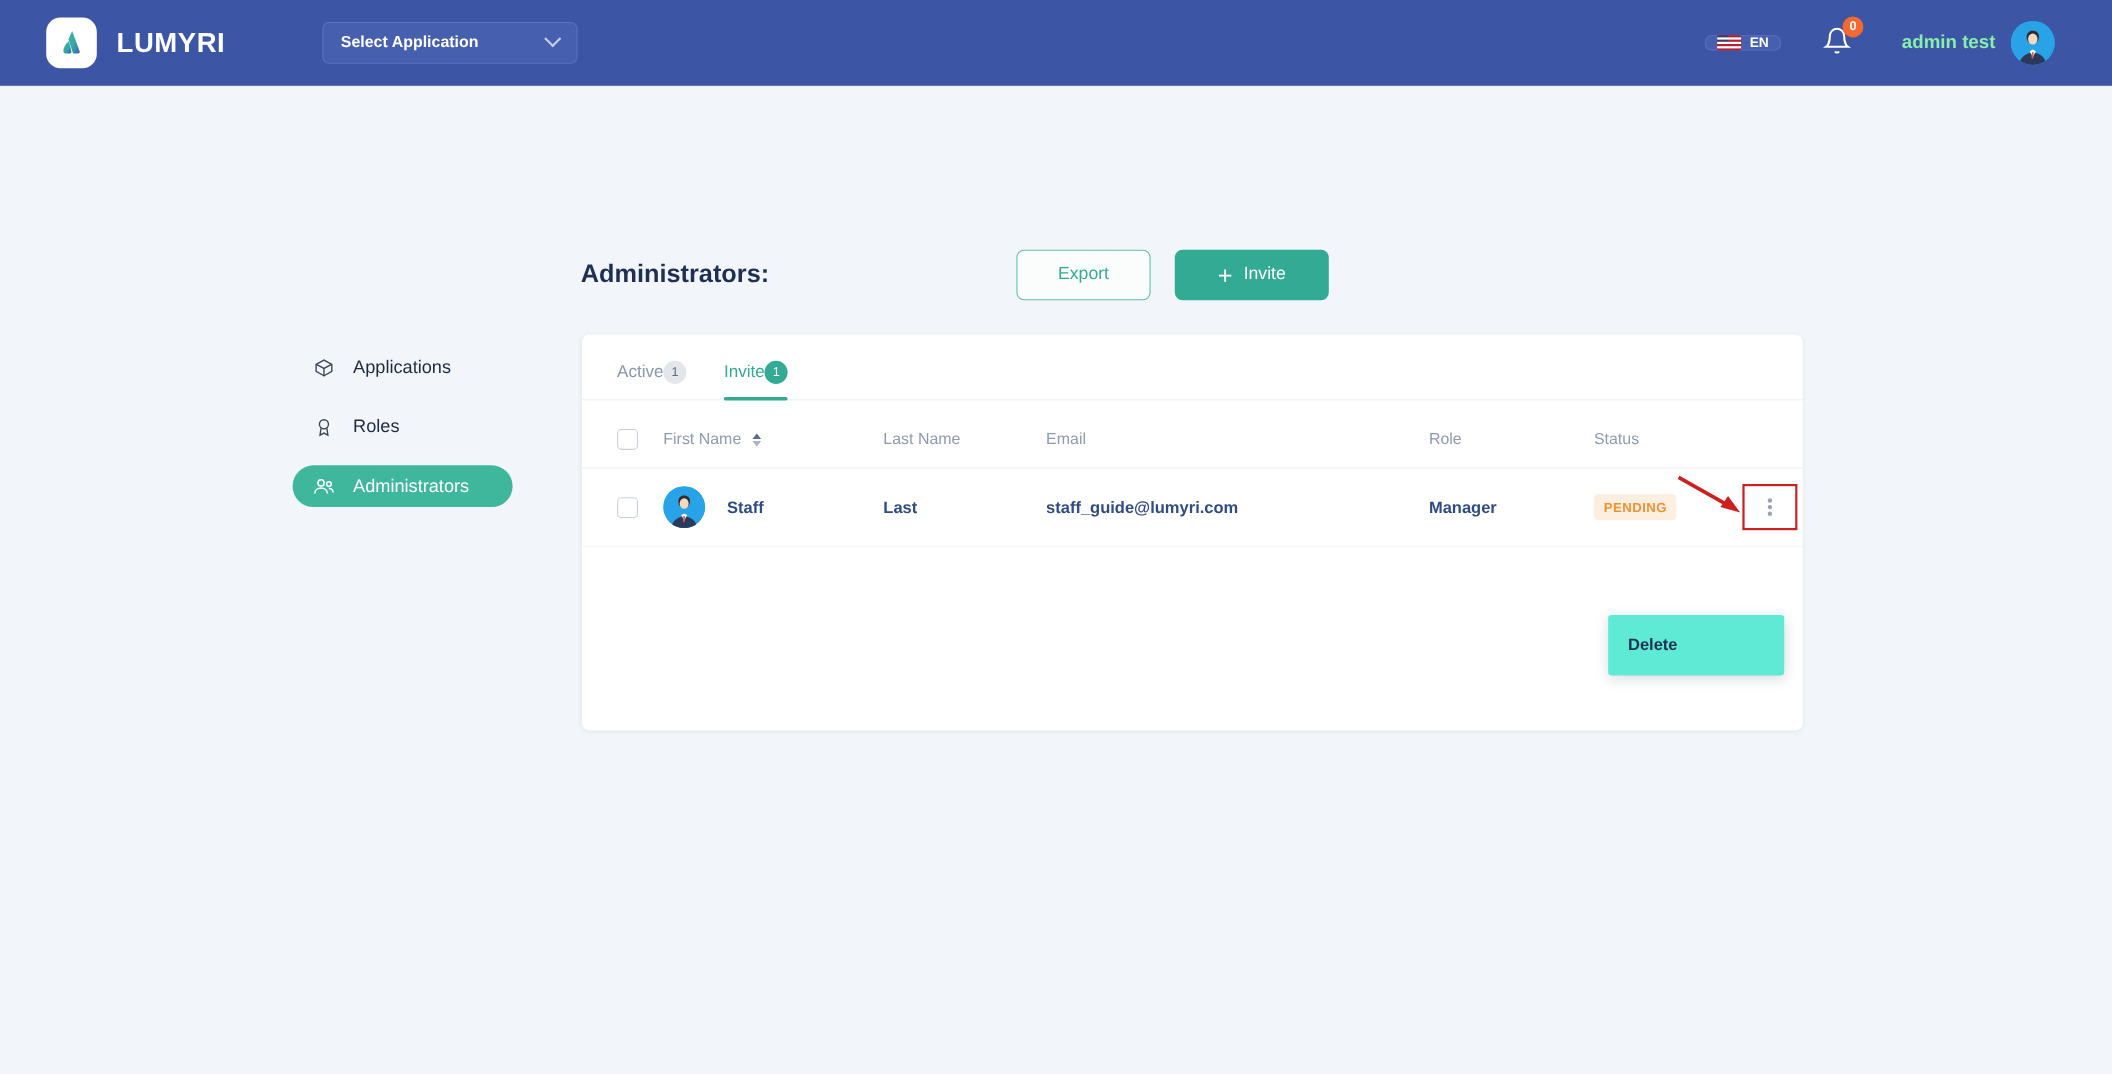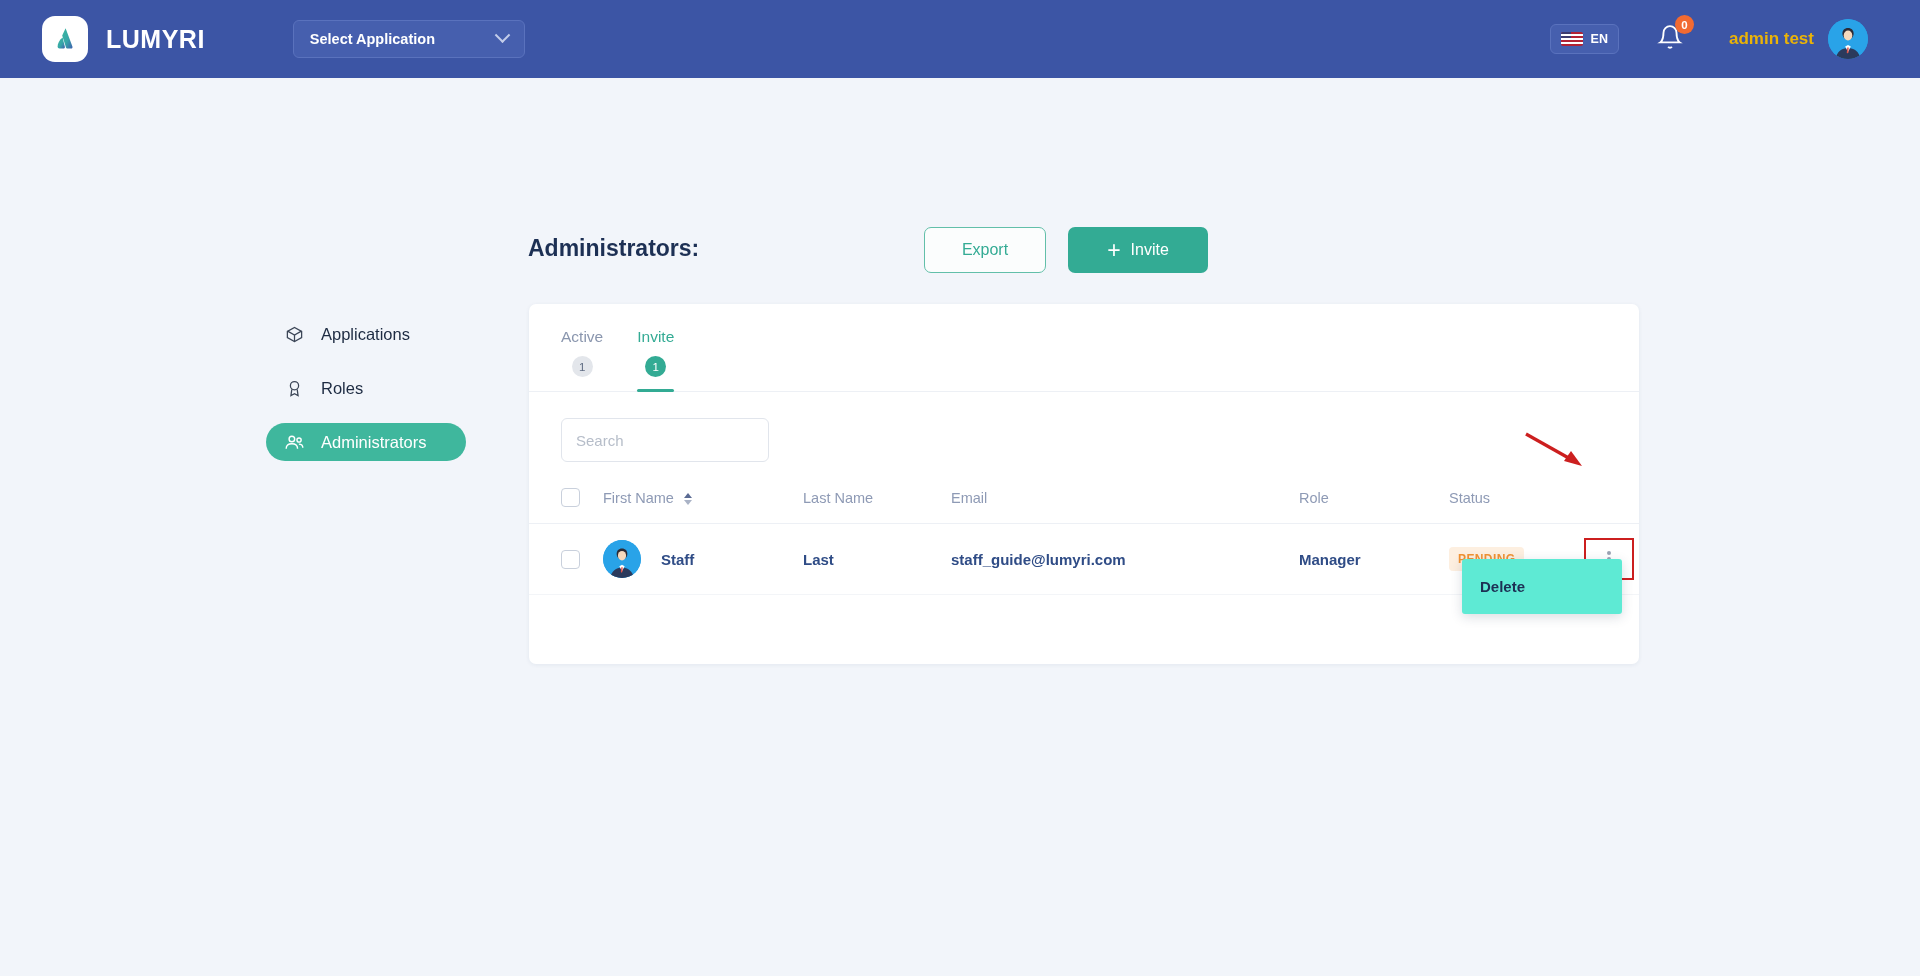--- a/index.html
+++ b/index.html
@@ -39,38 +39,38 @@
   }
   .app-select span { color: #ffffff; font-size: 14.5px; font-weight: bold; }
   .chev { width: 11px; height: 11px; border-right: 2px solid #c3cdea;
           border-bottom: 2px solid #c3cdea; transform: rotate(45deg) translate(-3px,-3px); }
 
   .top-right { margin-left: auto; display: flex; align-items: center; margin-right: 52px; }
   .lang-pill {
     background: #46५fae; background: #46 5fae;
     background: #465fae;
     border: 1px solid #5a72bd; border-radius: 6px;
-    height: 30px; padding: 0 10px;
+    height: 14px; padding: 0 10px;
     display: flex; align-items: center; gap: 8px; cursor: pointer;
   }
   .flag { width: 22px; height: 14px; border-radius: 2px; overflow: hidden;
           display: block; position: relative; background: #b22234; }
   .flag i { position: absolute; left: 0; right: 0; height: 2px; background: #ffffff; display: block; }
   .flag b { position: absolute; left: 0; top: 0; width: 10px; height: 8px; background: #3c3b6e; }
   .lang-code { color: #ffffff; font-size: 12.5px; font-weight: bold; }
 
   .bell-wrap { position: relative; margin-left: 38px; cursor: pointer; }
   .badge-count {
     position: absolute; top: -9px; right: -11px;
     min-width: 19px; height: 19px; border-radius: 50%;
     background: #f26a31; color: #ffffff;
     font-size: 11.5px; font-weight: bold;
     display: flex; align-items: center; justify-content: center;
   }
-  .user-name { color: #eab308; font-size: 17px; font-weight: bold; margin-left: 46px; }
+  .user-name { color: #86efac; font-size: 17px; font-weight: bold; margin-left: 46px; }
   .avatar-top {
     width: 40px; height: 40px; border-radius: 50%;
     margin-left: 14px; overflow: hidden; cursor: pointer;
     background: #29a3e8;
   }
 
   
   .page { position: relative; width: 100%; height: calc(100% - 78px); margin-top: 19px; }
 
   .title {
@@ -106,23 +106,23 @@
 
   
   .card {
     position: absolute; left: 529px; top: 207px;
     width: 1110px; height: 360px;
     background: #ffffff; border-radius: 7px;
     box-shadow: 0 1px 4px rgba(35,55,95,.07);
   }
   .tabs { display: flex; gap: 34px; padding: 24px 32px 0 32px; border-bottom: 1px solid #edf0f5; }
   .tab {
-    display: flex; align-items: center; gap: 10px;
+    display: flex; align-items: center; 
     padding-bottom: 14px; cursor: pointer;
-    font-size: 15.5px; color: #8a96ae; position: relative; flex-direction: column;
+    font-size: 15.5px; color: #8a96ae; position: relative;
   }
   .tab.active { color: #33ab94; }
   .tab.active::after {
     content: ""; position: absolute; left: 0; right: 0; bottom: -1px;
     height: 3px; background: #33ab94; border-radius: 2px;
   }
   .tab-badge {
     min-width: 21px; height: 21px; border-radius: 50%;
     background: #e3e6eb; color: #5e6b82;
     font-size: 11.5px; display: flex; align-items: center; justify-content: center;
@@ -315,29 +315,20 @@
       <div class="tab">
         <span>Active</span>
         <span class="tab-badge">1</span>
       </div>
       <div class="tab active">
         <span>Invite</span>
         <span class="tab-badge">1</span>
       </div>
     </div>
 
-    <div class="search-wrap">
-      <div class="search-box">
-        <input type="text" placeholder="Search" style="">
-        <svg width="18" height="18" viewBox="0 0 24 24" fill="none" stroke="#5d6678" stroke-width="1.9">
-          <circle cx="10.5" cy="10.5" r="6.6"></circle>
-            <path d="M15.6 15.6 20.5 20.5"></path>
-        </svg>
-      </div>
-    </div>
 
     <table>
       <thead>
         <tr>
           <th class="col-chk">
             <span class="chk"></span>
           </th>
           <th class="col-first">
             <span>First Name</span>
             <span class="sort-ico">

